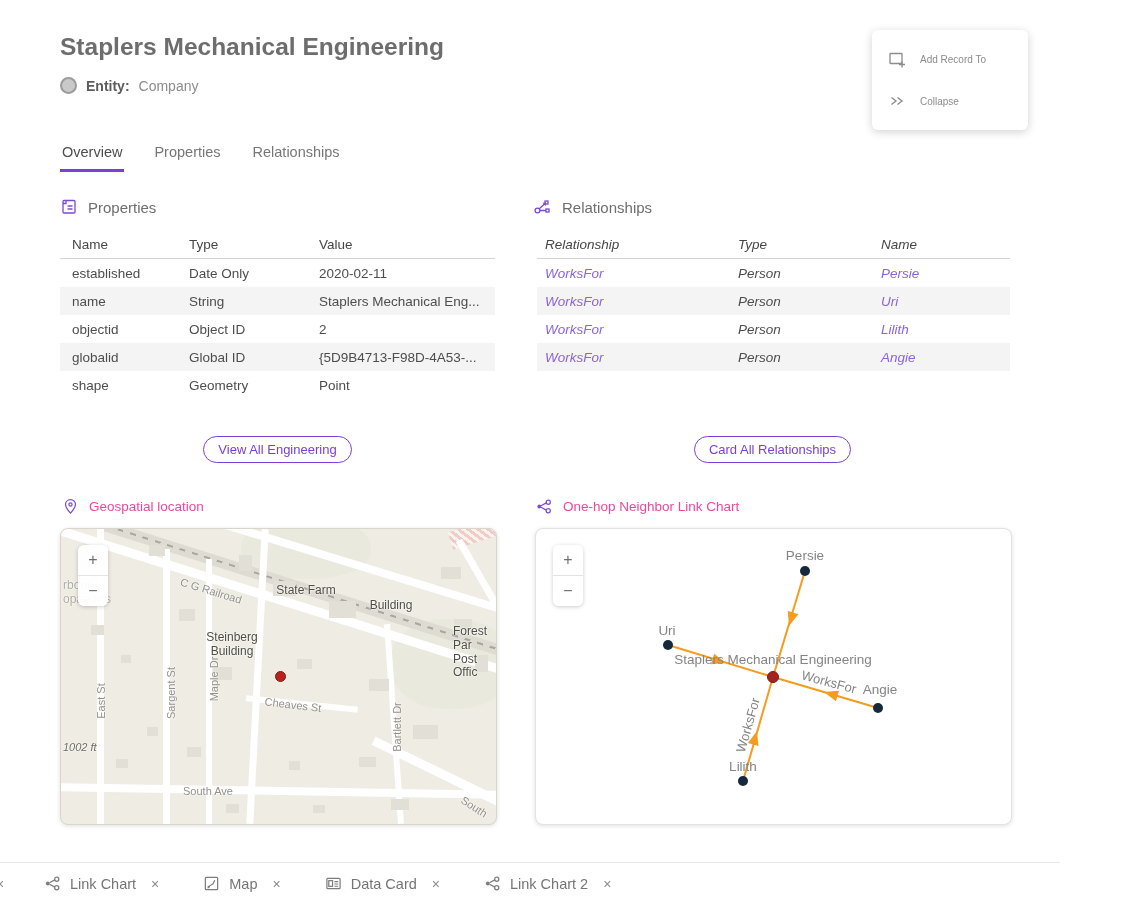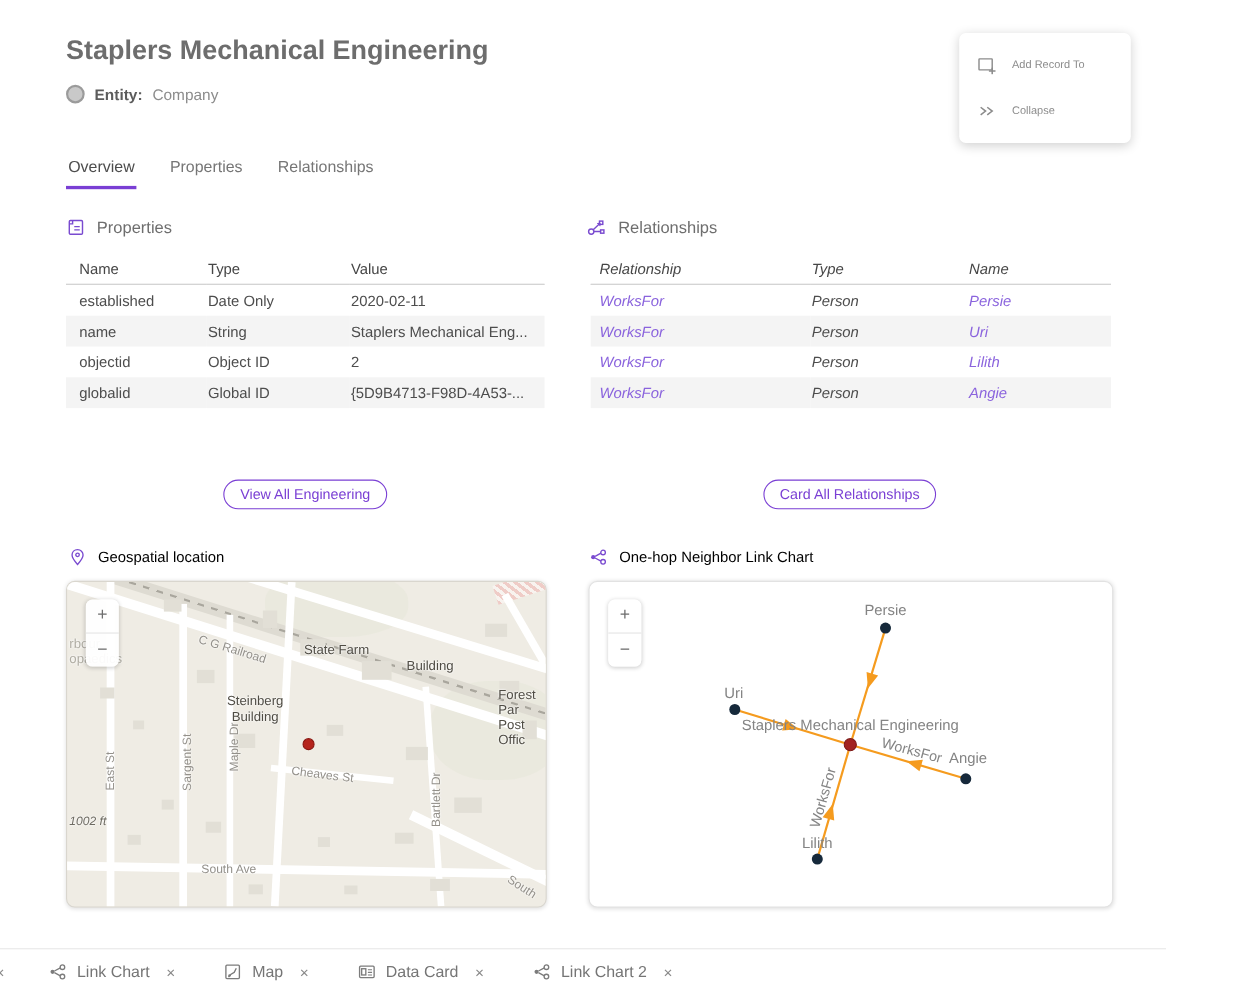--- a/index.html
+++ b/index.html
@@ -16,21 +16,21 @@
         box-shadow:0 2px 10px rgba(0,0,0,.18);padding:8px 0;}
   .menu-item{display:flex;align-items:center;gap:14px;padding:12px 16px;color:#8c8c8c;font-size:10px;cursor:pointer;}
   .menu-item svg{flex:0 0 auto;stroke:#8c8c8c;}
   
   .tabs{position:absolute;left:60px;top:142px;display:flex;gap:28px;font-size:14.5px;}
   .tab{color:#767676;padding:2px 2px 9px 2px;cursor:pointer;}
   .tab.active{color:#4d4d4d;border-bottom:3px solid #7a3fd4;}
   
   .sec-head{position:absolute;display:flex;align-items:center;gap:10px;font-size:15px;color:#6e6e6e;}
   .sec-head svg{stroke:#7a4bd0;}
-  .sec-head.small{font-size:13.5px;color:#000000;}
+  .sec-head.small{font-size:13.5px;color:#ec4899;}
   
   table{border-collapse:collapse;table-layout:fixed;font-size:13.5px;color:#4d4d4d;}
   .tbl{position:absolute;top:230px;}
   th{font-weight:400;text-align:left;color:#464646;border-bottom:1px solid #d4d4d4;height:26px;}
   td{height:26px;}
   tbody tr:nth-child(even){background:#f4f4f4;}
   .tbl td:first-child,.tbl th:first-child{padding-left:12px;}
   a.lnk{color:#8a63dd;text-decoration:none;cursor:pointer;}
   
   .btn-wrap{position:absolute;top:436px;text-align:center;}
@@ -139,20 +139,25 @@
       </tr>
       <tr>
         <td>objectid</td>
         <td>Object ID</td>
         <td>2</td>
       </tr>
       <tr>
         <td>globalid</td>
         <td>Global ID</td>
         <td>{5D9B4713-F98D-4A53-...</td>
+      </tr>
+      <tr>
+        <td>shape</td>
+        <td>Geometry</td>
+        <td>Point</td>
       </tr>
     </tbody>
   </table>
 
   <div class="sec-head" style="left:533px;top:198px;">
     <svg width="19" height="18" viewBox="0 0 19 18" fill="none" stroke-width="1.3">
       <circle cx="4.5" cy="12.5" r="2.4"></circle>
       <path d="M6.3 10.8 L12.5 5 M6.9 12.5 L13 12.5"></path>
       <path d="M12.5 5 l-2.6 0.2 M12.5 5 l-0.2 2.6" stroke-width="1.1"></path>
       <rect x="13" y="11" width="3" height="3"></rect>

